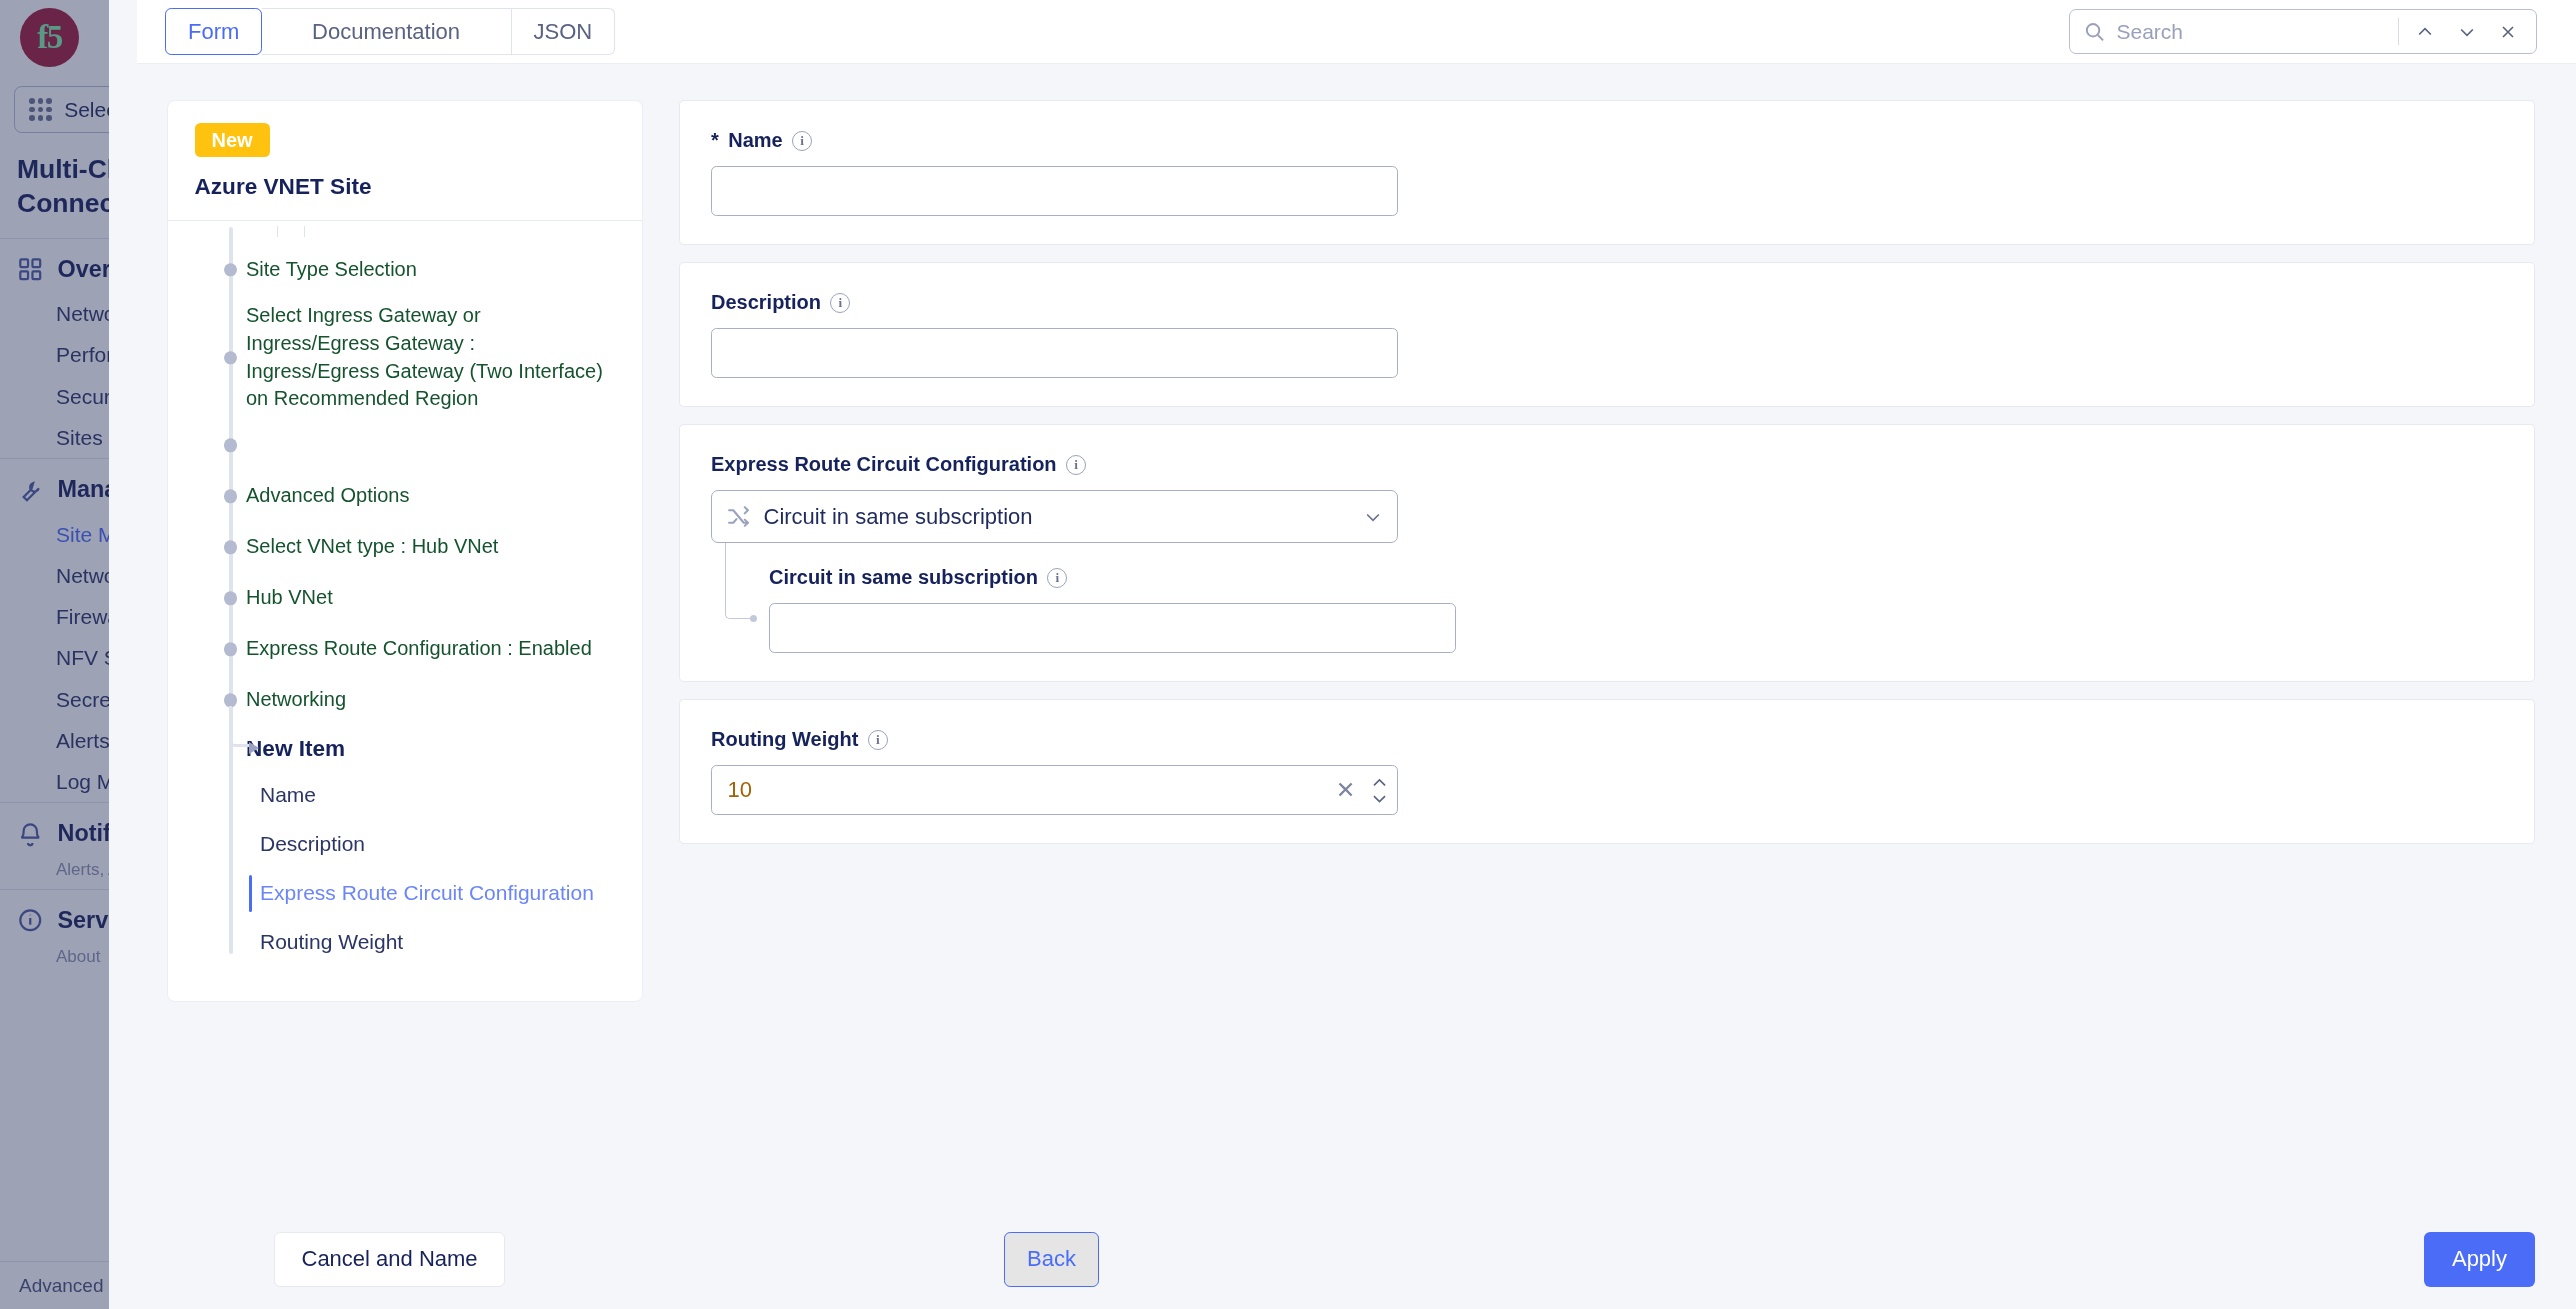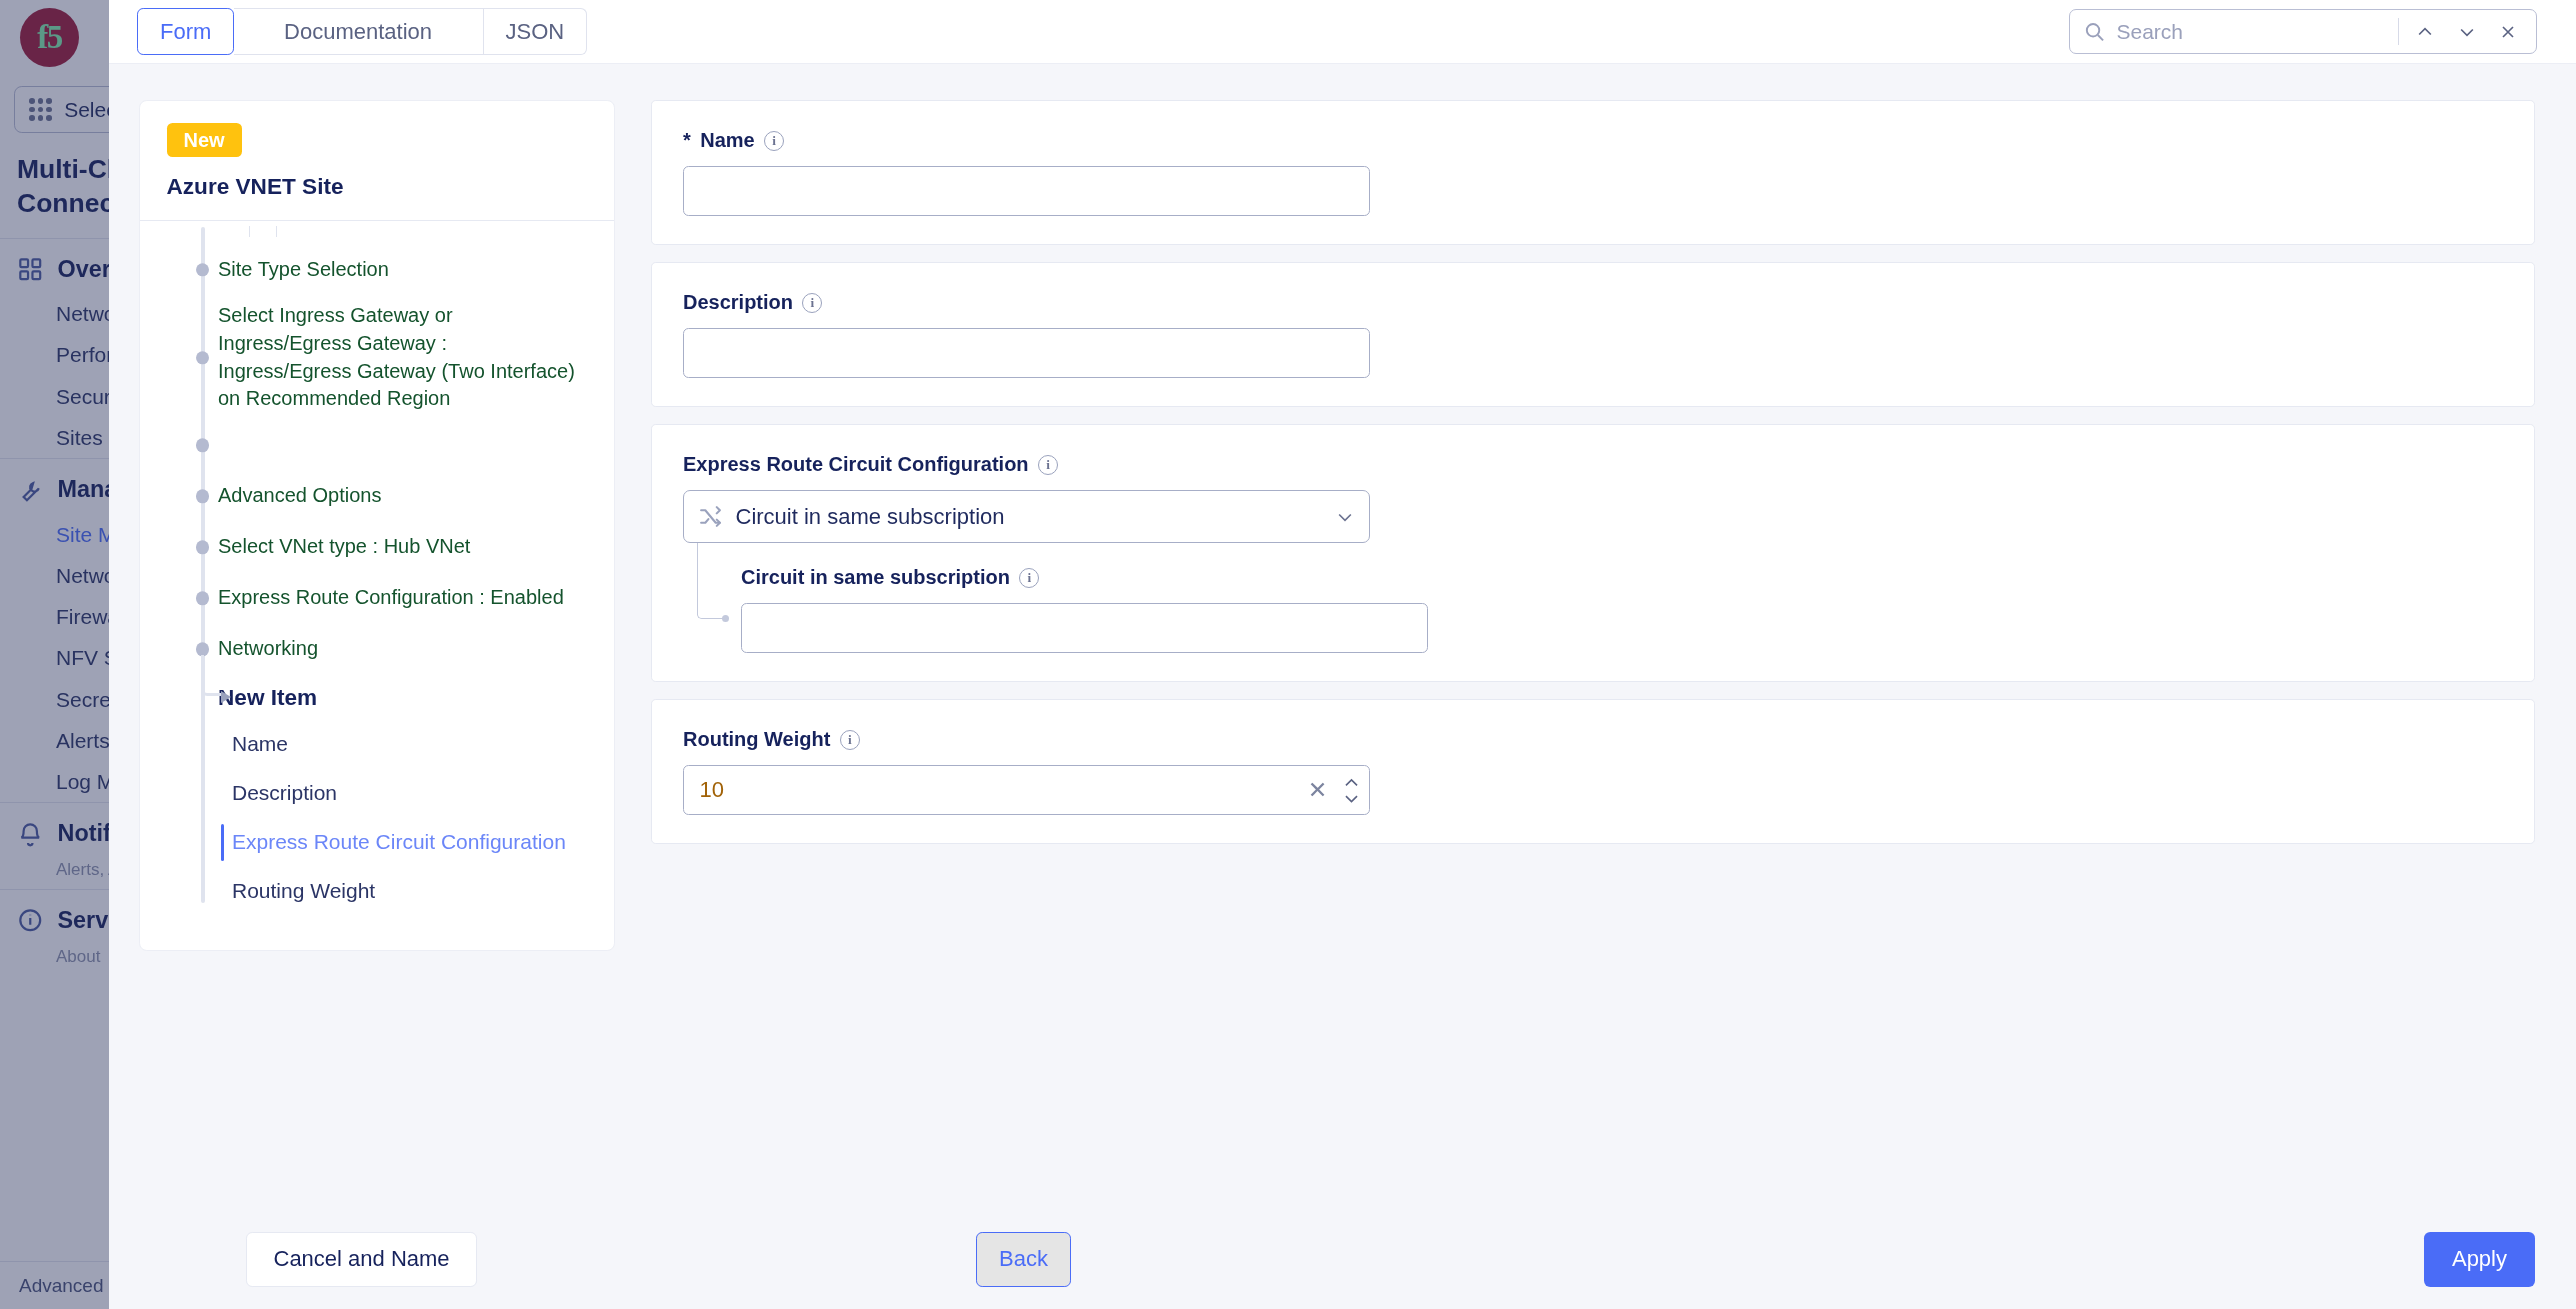--- a/index.html
+++ b/index.html
@@ -70,21 +70,21 @@
     position: absolute; top: 0; left: 0; width: 109px; height: 100%;
     background: rgba(40, 48, 92, 0.45);
     z-index: 5;
   }
 
   
   #modal {
     position: absolute; top: 0; left: 109px; right: 0; bottom: 0;
     background: #f5f6fa;
     z-index: 10;
-    display: flex; flex-direction: column;
+    display: flex; flex-direction: column; padding-left: 28px;
   }
 
   
   #modal-header {
     height: 64px; background: #ffffff;
     display: flex; align-items: center;
     padding: 0 0 0 28px;
     border-bottom: 0.8px solid #eceef5;
     flex: none;
   }
@@ -437,20 +437,24 @@
         <div class="step">
           <span class="dot"></span>
           <span class="label">Advanced Options</span>
         </div>
         <div class="step">
           <span class="dot"></span>
           <span class="label">Select VNet type : Hub VNet</span>
         </div>
         <div class="step">
           <span class="dot"></span>
+          <span class="label">Hub VNet</span>
+        </div>
+        <div class="step">
+          <span class="dot"></span>
           <span class="label">Express Route Configuration : Enabled</span>
         </div>
         <div class="step">
           <span class="dot"></span>
           <span class="label">Networking</span>
         </div>
 
         <div class="step group">
           <span class="elbow"></span>
           <span class="elbow-arrow"></span>

